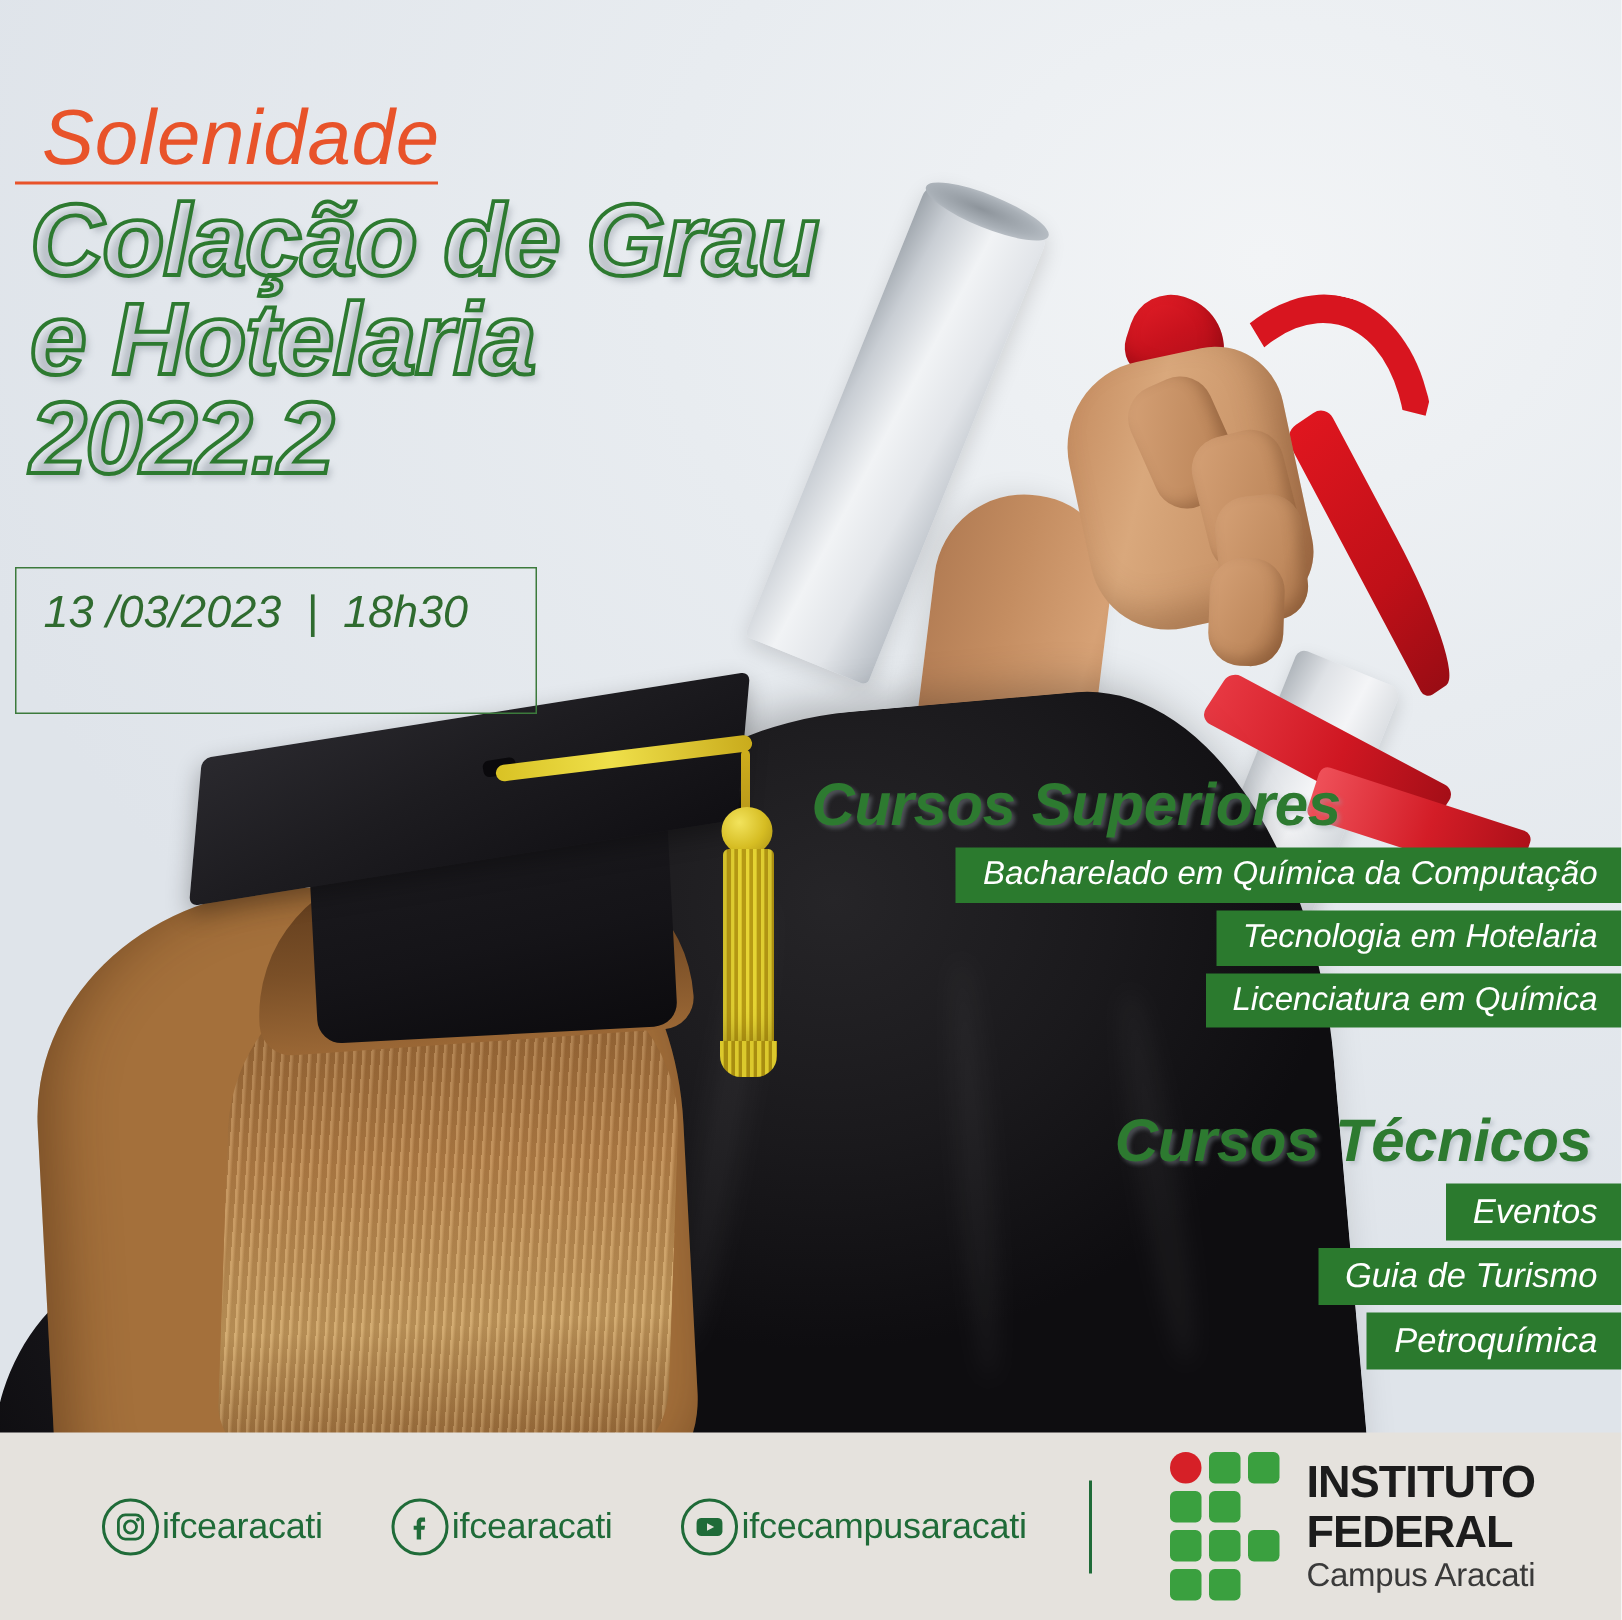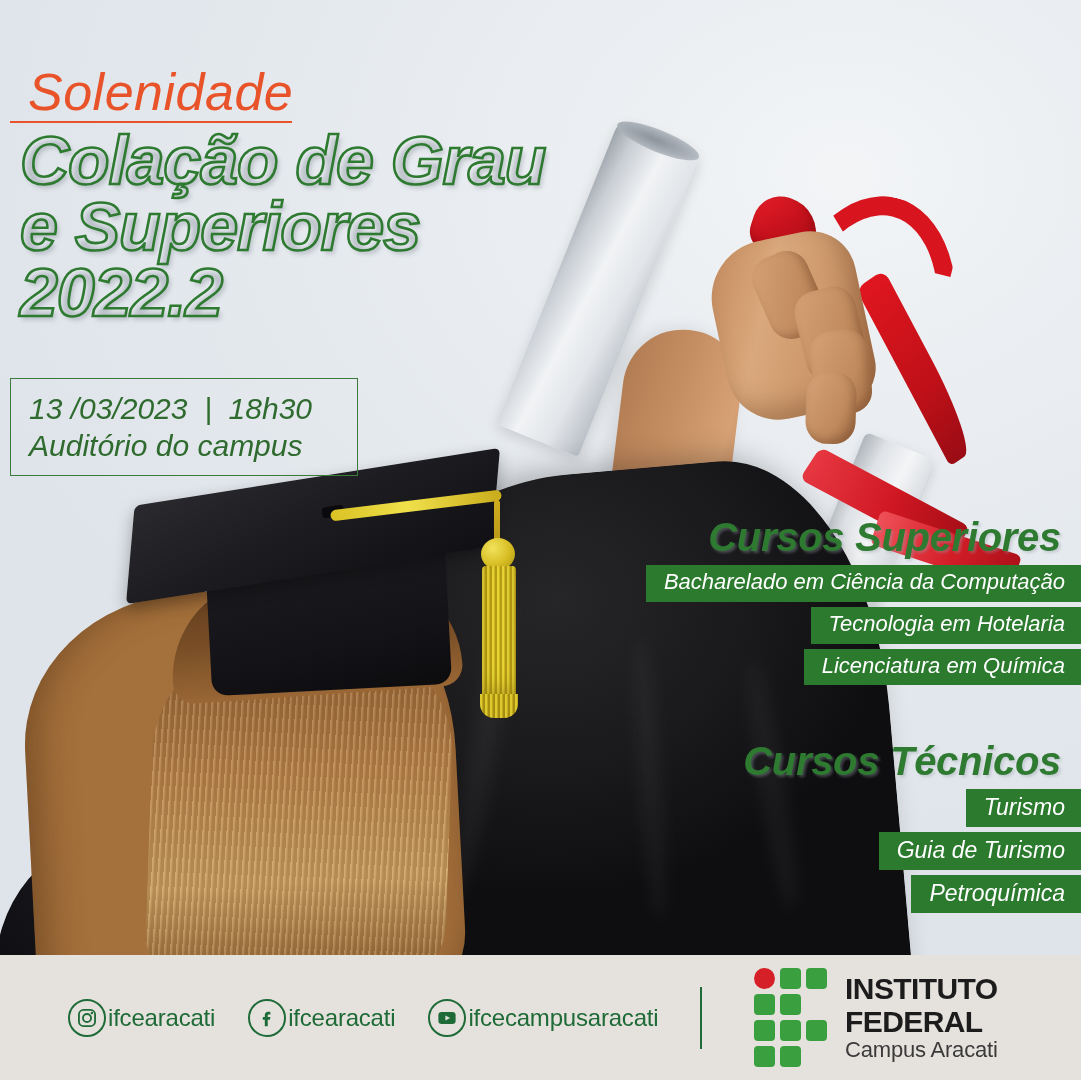--- a/index.html
+++ b/index.html
@@ -344,21 +344,20 @@
     color: #2f6b2f;
     line-height: 1.22;
     white-space: pre;
   }
 
   
   .courses-sup {
     position: absolute;
     right: 0; top: 516px;
     width: 540px;
-    text-align: right;
     margin-left: 40px;
   }
   .courses-tec {
     position: absolute;
     right: 0; top: 740px;
     width: 420px;
     text-align: right;
   }
   .section-heading {
     font-size: 40px;
@@ -395,21 +394,21 @@
     left: 0; top: 955px;
     width: 1081px;
     height: 125px;
     background: #e5e2dd;
     display: flex;
     align-items: center;
   }
   .socials {
     display: flex;
     align-items: center;
-    gap: 33px;
+    gap: 46px;
     margin-left: 68px;
   }
   .social {
     display: flex;
     align-items: center;
     gap: 2px;
   }
   .social-ring {
     width: 38px; height: 38px;
     border: 2px solid #1f6b38;
@@ -506,45 +505,44 @@
     <div class="tassel-cord"></div>
     <div class="tassel-drop"></div>
     <div class="tassel-ball"></div>
     <div class="tassel-fringe"></div>
   </div>
 
   <div class="solenidade">Solenidade</div>
   <div class="solenidade-rule"></div>
 
   <div class="main-title"><span>Colação de Grau</span>
-<span>e Superiores</span>
+<span>e Hotelaria</span>
 <span>2022.2</span></div>
 
   <div class="date-box">
     <div class="date-line">13 /03/2023  |  18h30</div>
-    <div class="date-line">Auditório do campus</div>
   </div>
 
   <div class="courses-sup">
     <div class="section-heading">Cursos Superiores</div>
     <div class="course-row">
-        <span class="course-chip">Bacharelado em Ciência da Computação</span>
+        <span class="course-chip">Bacharelado em Química da Computação</span>
       </div>
     <div class="course-row">
         <span class="course-chip">Tecnologia em Hotelaria</span>
       </div>
     <div class="course-row">
         <span class="course-chip">Licenciatura em Química</span>
       </div>
   </div>
 
   <div class="courses-tec">
     <div class="section-heading">Cursos Técnicos</div>
     <div class="course-row">
-        <span class="course-chip">Turismo</span>
+        <span class="course-chip">Eventos</span>
       </div>
     <div class="course-row">
         <span class="course-chip">Guia de Turismo</span>
       </div>
     <div class="course-row">
         <span class="course-chip">Petroquímica</span>
       </div>
   </div>
 
   <div class="footer">

